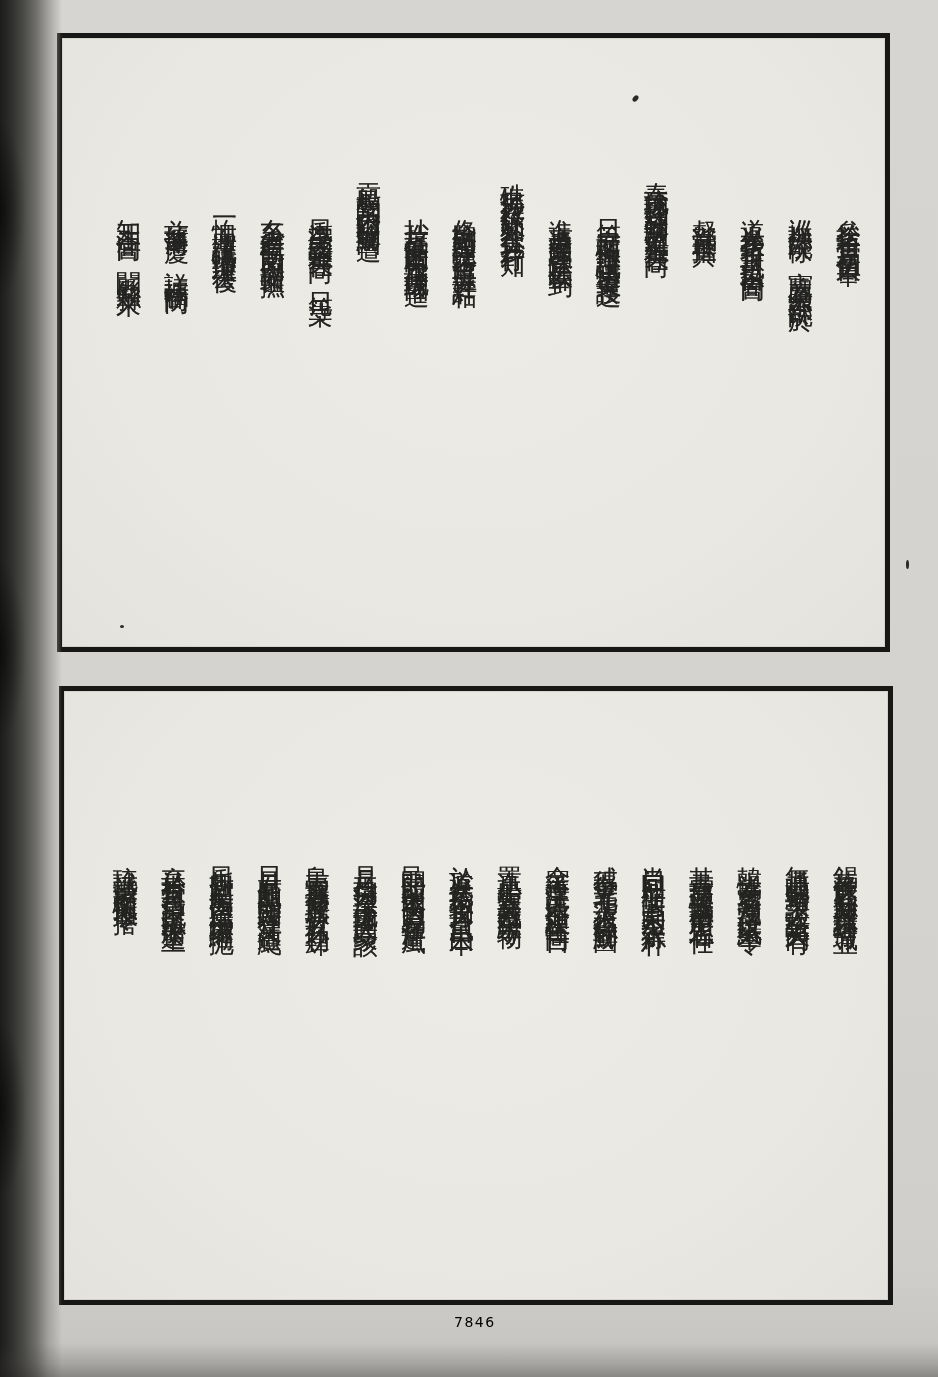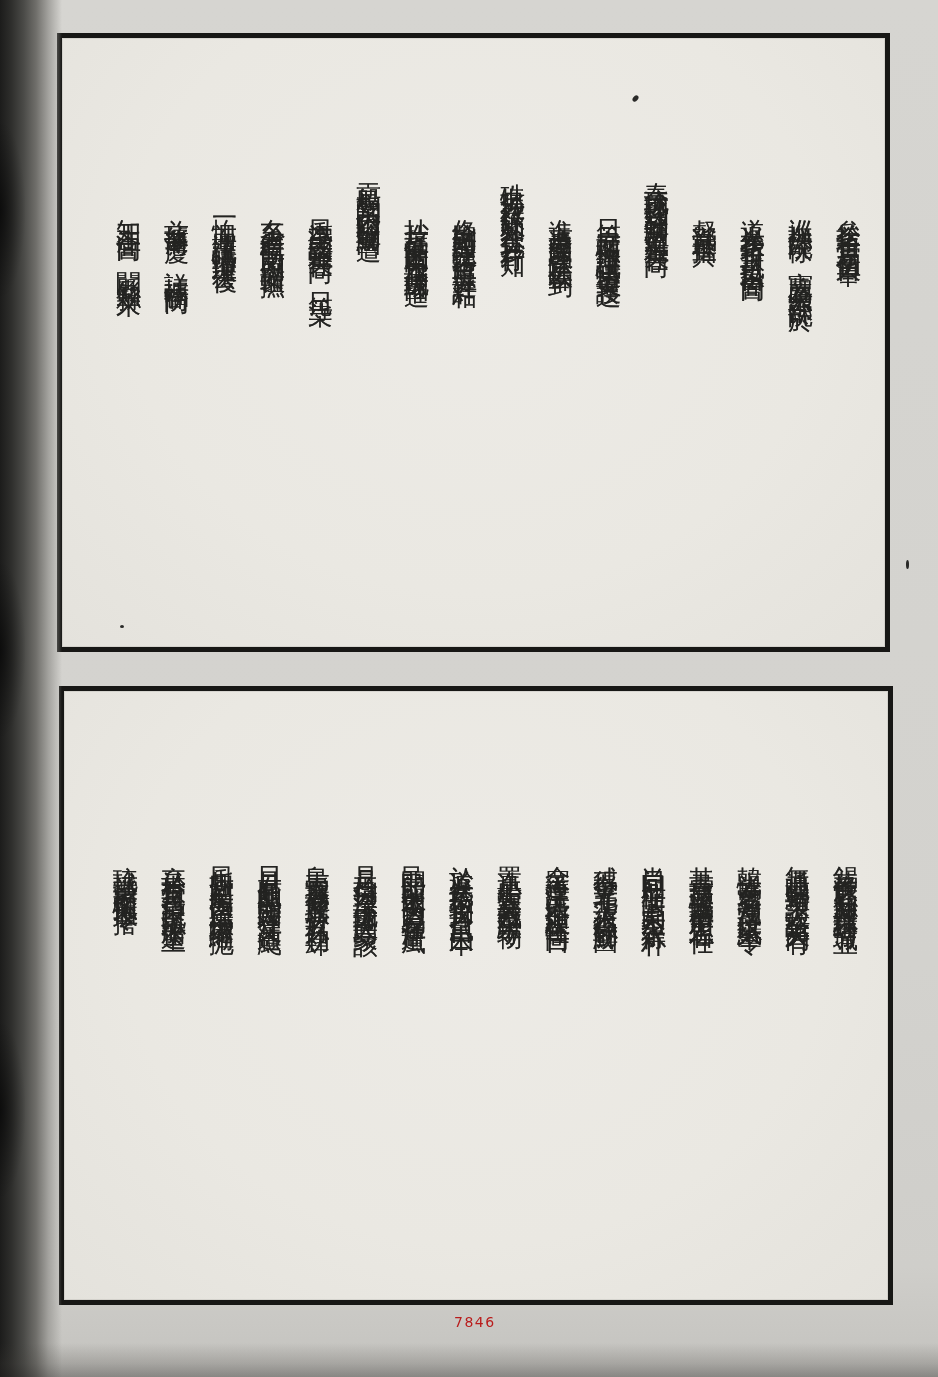--- a/index.html
+++ b/index.html
@@ -52,21 +52,21 @@
 
   .col { margin-left: 22px; width: 26px; }
   .tb-upper .col { margin-top: 36px; }
   .tb-upper .col.elevated { margin-top: 0; }
   .seg { margin-inline-start: 0; }
   .seg.gap { margin-inline-start: 28px; }
 
   .pageno {
     position: absolute; left: 454px; top: 1314px;
     font-family: "DejaVu Sans", sans-serif;
-    font-size: 14px; letter-spacing: 1.5px; color: #b91c1c;
+    font-size: 14px; letter-spacing: 1.5px; color: #000000;
   }
 
   .speck { position: absolute; background: #2a2a28; border-radius: 50%; }
   .speck-1 { left: 633px; top: 95px;  width: 5px; height: 7px; transform: rotate(40deg); }
   .speck-2 { left: 120px; top: 625px; width: 4px; height: 3px; }
   .speck-3 { left: 906px; top: 560px; width: 3px; height: 9px; }
 </style>
 </head>
 <body>
 

